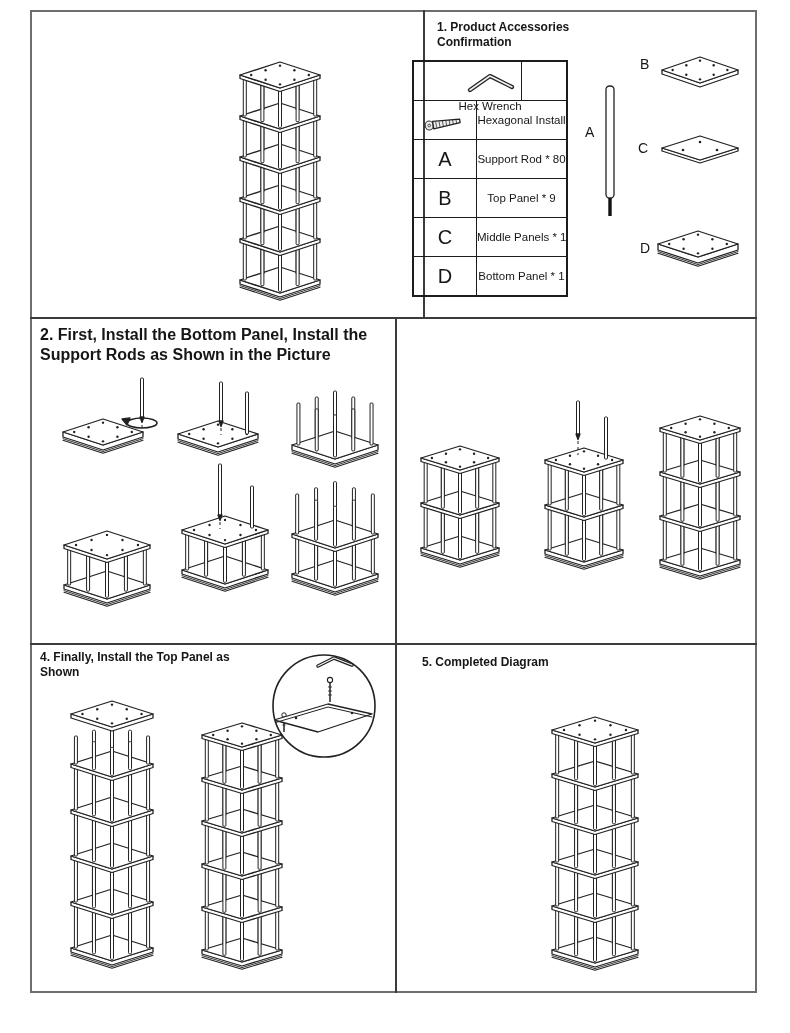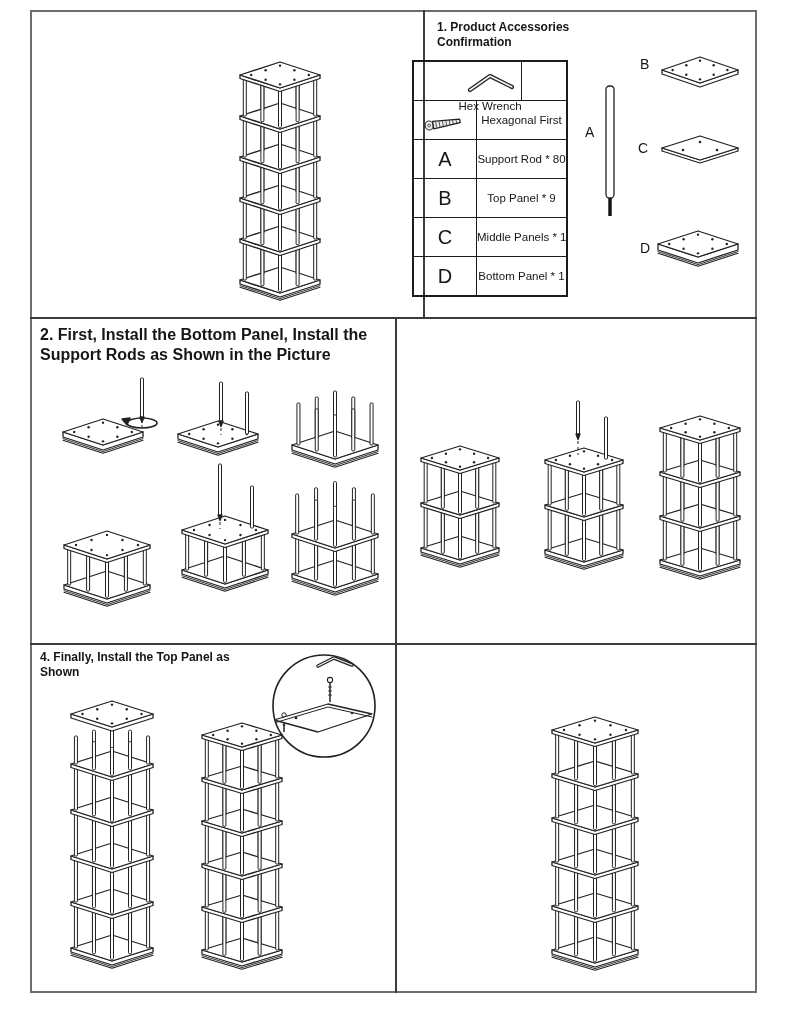--- a/index.html
+++ b/index.html
@@ -119,21 +119,21 @@
               <line x1="18" y1="16.6" x2="18" y2="21.9" stroke="#222" stroke-width="0.7"></line>
               <line x1="21.4" y1="16.6" x2="21.4" y2="21.9" stroke="#222" stroke-width="0.7"></line>
               <line x1="24.799999999999997" y1="16.6" x2="24.799999999999997" y2="21.9" stroke="#222" stroke-width="0.7"></line>
               <line x1="28.199999999999996" y1="16.6" x2="28.199999999999996" y2="21.9" stroke="#222" stroke-width="0.7"></line>
               <line x1="31.599999999999994" y1="16.6" x2="31.599999999999994" y2="21.9" stroke="#222" stroke-width="0.7"></line>
               <line x1="34.99999999999999" y1="16.6" x2="34.99999999999999" y2="21.9" stroke="#222" stroke-width="0.7"></line>
               <line x1="38.39999999999999" y1="16.6" x2="38.39999999999999" y2="21.9" stroke="#222" stroke-width="0.7"></line>
             </g>
           </svg>
       </div>
-      <div class="acc-label">Hexagonal First</div>
+      <div class="acc-label">Hexagonal Install</div>
     </div>
     <div class="acc-row">
       <div class="acc-key">A</div>
       <div class="acc-label">Support Rod * 80</div>
     </div>
     <div class="acc-row">
       <div class="acc-key">B</div>
       <div class="acc-label">Top Panel * 9</div>
     </div>
     <div class="acc-row">
@@ -583,20 +583,21 @@
         <line x1="62" y1="33" x2="62" y2="52" stroke="#222" stroke-width="1.5"></line>
         <line x1="60" y1="37" x2="64" y2="37" stroke="#222" stroke-width="0.8"></line>
         <line x1="60" y1="41" x2="64" y2="41" stroke="#222" stroke-width="0.8"></line>
         <line x1="60" y1="45" x2="64" y2="45" stroke="#222" stroke-width="0.8"></line>
         <polyline points="50,16 66,8 84,15" fill="none" stroke="#222" stroke-width="3.6" stroke-linecap="round" stroke-linejoin="round"></polyline>
         <polyline points="50,16 66,8 84,15" fill="none" stroke="#f2f2f2" stroke-width="1.3" stroke-linecap="round" stroke-linejoin="round"></polyline>
       </g>
       <circle cx="56" cy="56" r="51" fill="none" stroke="#222" stroke-width="1.6"></circle>
     </svg>
 
+  <div class="abs small-title" style="left:422px;top:655px;width:220px;">5. Completed Diagram</div>
   <svg class="abs" id="svg-t5" style="left:520px;top:698px;" width="150" height="270">
       <polygon points="32,252 75,265 118,252 118,256 75,269 32,256" fill="#fff" stroke="#222" stroke-width="1.3" stroke-linejoin="round"></polygon>
       <polygon points="32,252 75,239 118,252 75,265" fill="#fff" stroke="#222" stroke-width="1.3" stroke-linejoin="round"></polygon>
       <polyline points="32,257.6 75,270.6 118,257.6" fill="none" stroke="#222" stroke-width="0.9" stroke-linecap="round" stroke-linejoin="round"></polyline>
       <polyline points="32,259.2 75,272.2 118,259.2" fill="none" stroke="#222" stroke-width="1.1" stroke-linecap="round" stroke-linejoin="round"></polyline>
       <rect x="73.5" y="196.56" width="3" height="44" rx="1" fill="#fff" stroke="#222" stroke-width="1"></rect>
       <rect x="54.58" y="202.28" width="3" height="44" rx="1" fill="#fff" stroke="#222" stroke-width="1"></rect>
       <rect x="92.42" y="202.28" width="3" height="44" rx="1" fill="#fff" stroke="#222" stroke-width="1"></rect>
       <rect x="35.66" y="208" width="3" height="44" rx="1" fill="#fff" stroke="#222" stroke-width="1"></rect>
       <rect x="111.34" y="208" width="3" height="44" rx="1" fill="#fff" stroke="#222" stroke-width="1"></rect>

